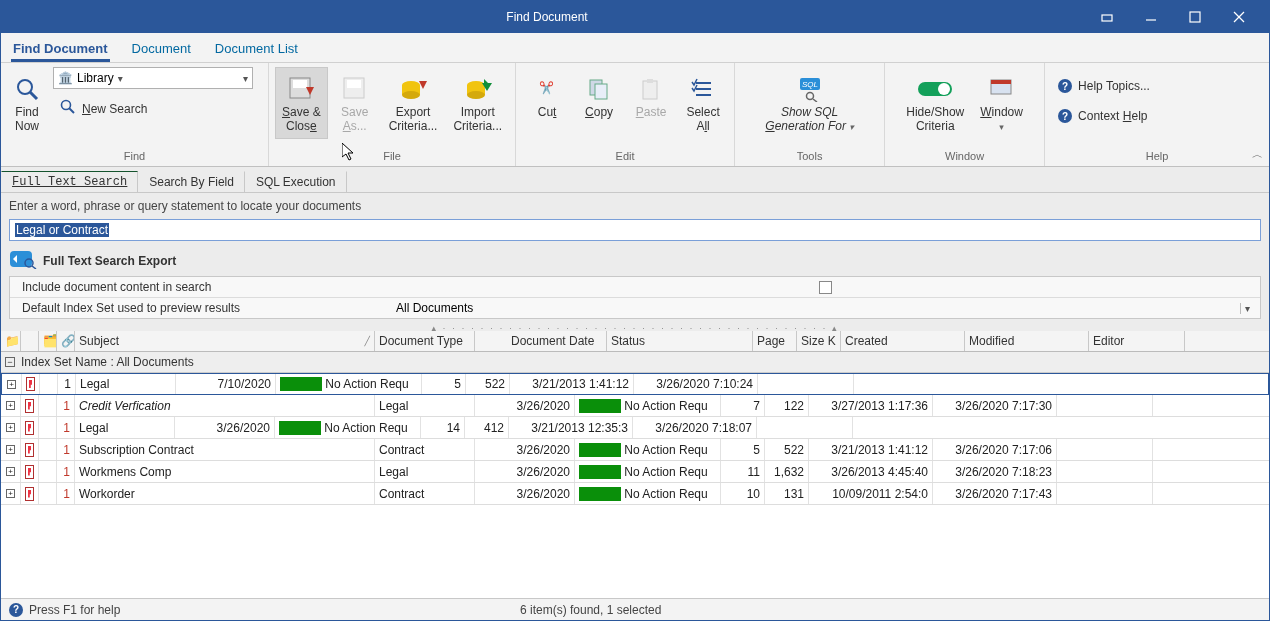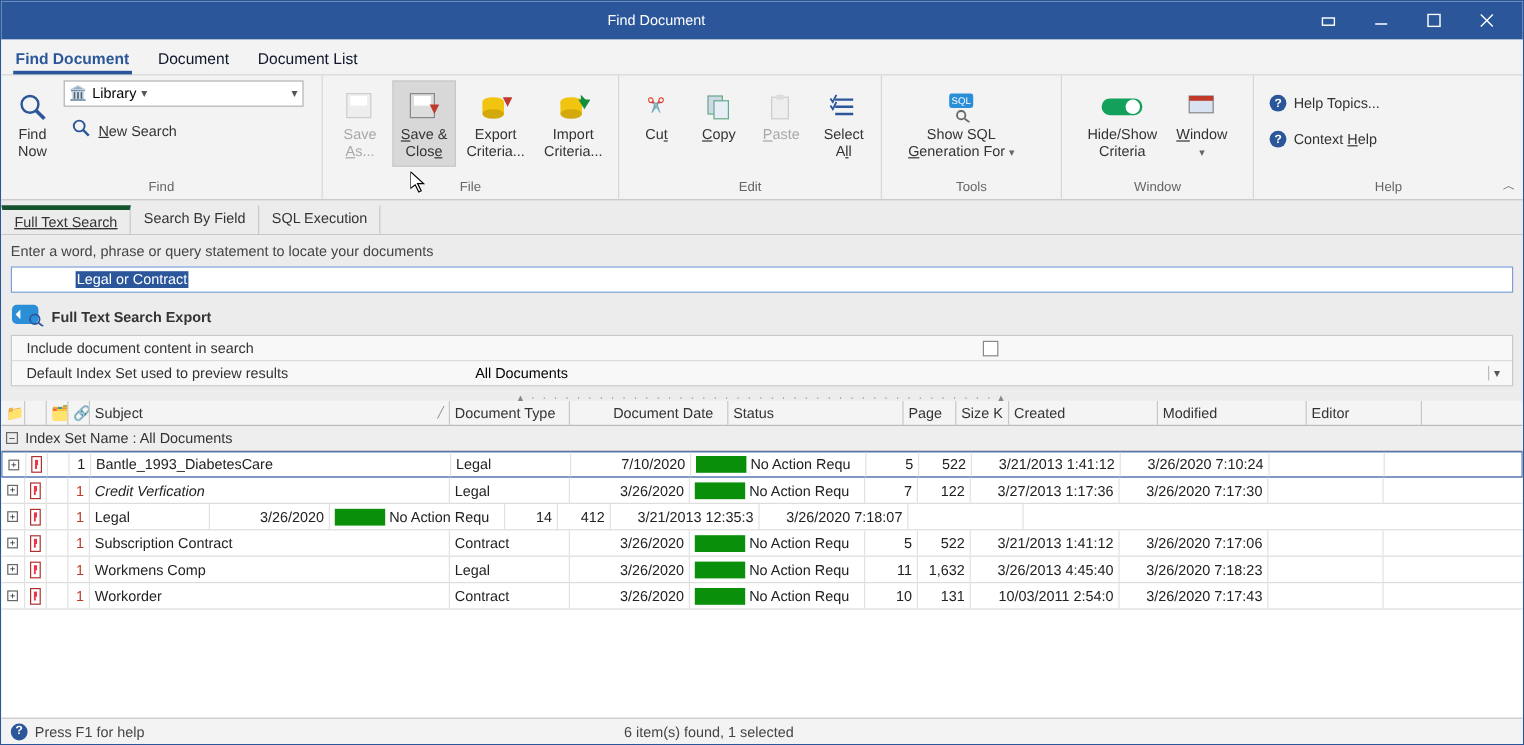--- a/index.html
+++ b/index.html
@@ -36,21 +36,21 @@
   display: flex;
   align-items: flex-end;
   height: 30px;
   padding: 0 10px;
   background: #f3f3f3;
   border-bottom: 1px solid #d0d0d0;
   gap: 20px;
 }
 .menutab {
   padding: 6px 2px;
-  color: #0f172a;
+  color: #0369a1;
   cursor: pointer;
   font-size: 13px;
 }
 .menutab.active {
   color: #2b579a;
   font-weight: 600;
   border-bottom: 3px solid #2b579a;
   padding-bottom: 3px;
 }
 
@@ -115,32 +115,33 @@
 
 .searchtabs {
   display:flex; background:#ececec; border-bottom:1px solid #c8c8c8;
   padding-top:4px; gap:0; font-size:12px;
 }
 .stab {
   padding:3px 10px; border:1px solid transparent; border-bottom:none;
   color:#333; cursor:pointer; border-right:1px solid #c8c8c8;
 }
 .stab.active {
-  background:#ececec; border-top:4px solid #14532d;
+  background:#ececec; border-top:1px solid #14532d;
   text-decoration: underline;
+  font-family: Liberation Mono, monospace;
 }
 
 .searcharea { background:#ececec; padding:6px 8px 4px 8px; }
 .hint { color:#444; font-size:12px; margin-bottom:6px; }
 .search-input-wrap { border:1px solid #7a9fd8; background:#fff; padding:1px; }
 .search-input {
   width:100%; border:none; outline:none; font-size:12px; padding:2px 4px;
   background:#fff;
 }
-.search-input .selected { background:#2b579a; color:#fff; padding:0 1px;margin-left:48px; }
+.search-input .selected { background:#2b579a; color:#fff; padding:0 1px; }
 .opts-header {
   display:flex; align-items:center; gap:6px; margin-top:8px;
   font-weight:600; color:#333; font-size:12px;
 }
 .opts-table {
   border:1px solid #c8c8c8; margin-top:4px; background:#f8f8f8;
 }
 .opts-row { display:flex; border-bottom:1px solid #dcdcdc; }
 .opts-row:last-child { border-bottom:none; }
 .opts-cell-l { width:380px; padding:3px 12px; color:#333; }
@@ -265,38 +266,38 @@
               </svg></span>
           <span><u>N</u><span>ew Search</span></span>
         </div>
       </div>
     </div>
     <div class="ribbon-group-label">Find</div>
   </div>
 
   <div class="ribbon-group">
     <div class="ribbon-group-body">
-      <div class="rbtn disabled">
-        <span class="ico">
-            <svg width="28" height="28">
-              <rect x="3" y="3" width="20" height="20" fill="#eee" stroke="#ccc"></rect>
-              <rect x="6" y="5" width="14" height="8" fill="#fff"></rect>
-            </svg>
-          </span>
-        <span class="lbl">Save<br><u>A</u>s...</span>
-      </div>
       <div class="rbtn hover">
         <span class="ico">
             <svg width="28" height="28">
               <rect x="3" y="3" width="20" height="20" fill="#ddd" stroke="#888"></rect>
               <rect x="6" y="5" width="14" height="8" fill="#fff"></rect>
               <polygon points="19,12 27,12 23,20" fill="#c0392b"></polygon>
             </svg>
           </span>
         <span class="lbl"><u>S</u>ave &amp;<br>Clos<u>e</u></span>
+      </div>
+      <div class="rbtn disabled">
+        <span class="ico">
+            <svg width="28" height="28">
+              <rect x="3" y="3" width="20" height="20" fill="#eee" stroke="#ccc"></rect>
+              <rect x="6" y="5" width="14" height="8" fill="#fff"></rect>
+            </svg>
+          </span>
+        <span class="lbl">Save<br><u>A</u>s...</span>
       </div>
       <div class="rbtn">
         <span class="ico">
             <svg width="28" height="28">
               <ellipse cx="12" cy="10" rx="9" ry="4" fill="#f1c40f"></ellipse>
               <rect x="3" y="10" width="18" height="10" fill="#f1c40f"></rect>
               <ellipse cx="12" cy="20" rx="9" ry="4" fill="#d4a90c"></ellipse>
               <polygon points="20,6 28,6 24,14" fill="#c0392b"></polygon>
             </svg>
           </span>
@@ -354,21 +355,21 @@
               <polyline points="1,11 3,14 6,8" fill="none" stroke="#2b579a" stroke-width="1.5"></polyline>
             </svg>
           </span>
         <span class="lbl">Select<br>A<u>l</u>l</span>
       </div>
     </div>
     <div class="ribbon-group-label">Edit</div>
   </div>
 
   <div class="ribbon-group" style="min-width:150px;">
-    <div class="ribbon-group-body" style="width:100%;">
+    <div class="ribbon-group-body" style="justify-content:center; width:100%;font-style:italic;">
       <div class="rbtn" style="min-width:120px;">
         <span class="ico">
             <svg width="30" height="26">
               <rect x="5" y="2" width="20" height="12" rx="2" fill="#2b8fd8"></rect>
               <text x="15" y="11" font-size="8" fill="#fff" text-anchor="middle" font-family="sans-serif">SQL</text>
               <circle cx="15" cy="20" r="3.5" fill="none" stroke="#666" stroke-width="1.5"></circle>
               <line x1="18" y1="23" x2="22" y2="26" stroke="#666" stroke-width="1.5"></line>
             </svg>
           </span>
         <span class="lbl">Show SQL<br><u>G</u>eneration For <span class="tri">▾</span></span>
@@ -494,21 +495,20 @@
   <div id="rows">
       <div class="row selected">
         <div class="cell" style="width:20px; justify-content:center;">
           <span style="border:1px solid #666;width:9px;height:9px;font-size:8px;line-height:7px;text-align:center;">+</span>
         </div>
         <div class="cell" style="width:18px;">
           <span class="pdf-ico"></span>
         </div>
         <div class="cell right" style="width:18px;"></div>
         <div class="cell right" style="width:18px; color:#222;">1</div>
-        <div class="cell" style="width:300px;">Bantle_1993_DiabetesCare</div>
         <div class="cell" style="width:100px;">Legal</div>
         <div class="cell right" style="width:100px;">7/10/2020</div>
         <div class="cell" style="width:146px;"><span class="status-green"></span>&nbsp;No Action Requ</div>
         <div class="cell right" style="width:44px;">5</div>
         <div class="cell right" style="width:44px;">522</div>
         <div class="cell right" style="width:124px;">3/21/2013 1:41:12</div>
         <div class="cell right" style="width:124px;">3/26/2020 7:10:24</div>
         <div class="cell" style="width:96px;"></div>
       </div>
       <div class="row">
@@ -594,21 +594,21 @@
           <span class="pdf-ico"></span>
         </div>
         <div class="cell right" style="width:18px;"></div>
         <div class="cell right" style="width:18px; color:#c0392b;">1</div>
         <div class="cell" style="width:300px;">Workorder</div>
         <div class="cell" style="width:100px;">Contract</div>
         <div class="cell right" style="width:100px;">3/26/2020</div>
         <div class="cell" style="width:146px;"><span class="status-green"></span>&nbsp;No Action Requ</div>
         <div class="cell right" style="width:44px;">10</div>
         <div class="cell right" style="width:44px;">131</div>
-        <div class="cell right" style="width:124px;">10/03/2011 2:54:0</div>
+        <div class="cell right" style="width:124px;">10/09/2011 2:54:0</div>
         <div class="cell right" style="width:124px;">3/26/2020 7:17:43</div>
         <div class="cell" style="width:96px;"></div>
       </div>
     </div>
   <div style="flex:1;"></div>
 </div>
 
 <div class="status-bar">
   <div class="status-left">
     <span class="hlpico">?</span>

